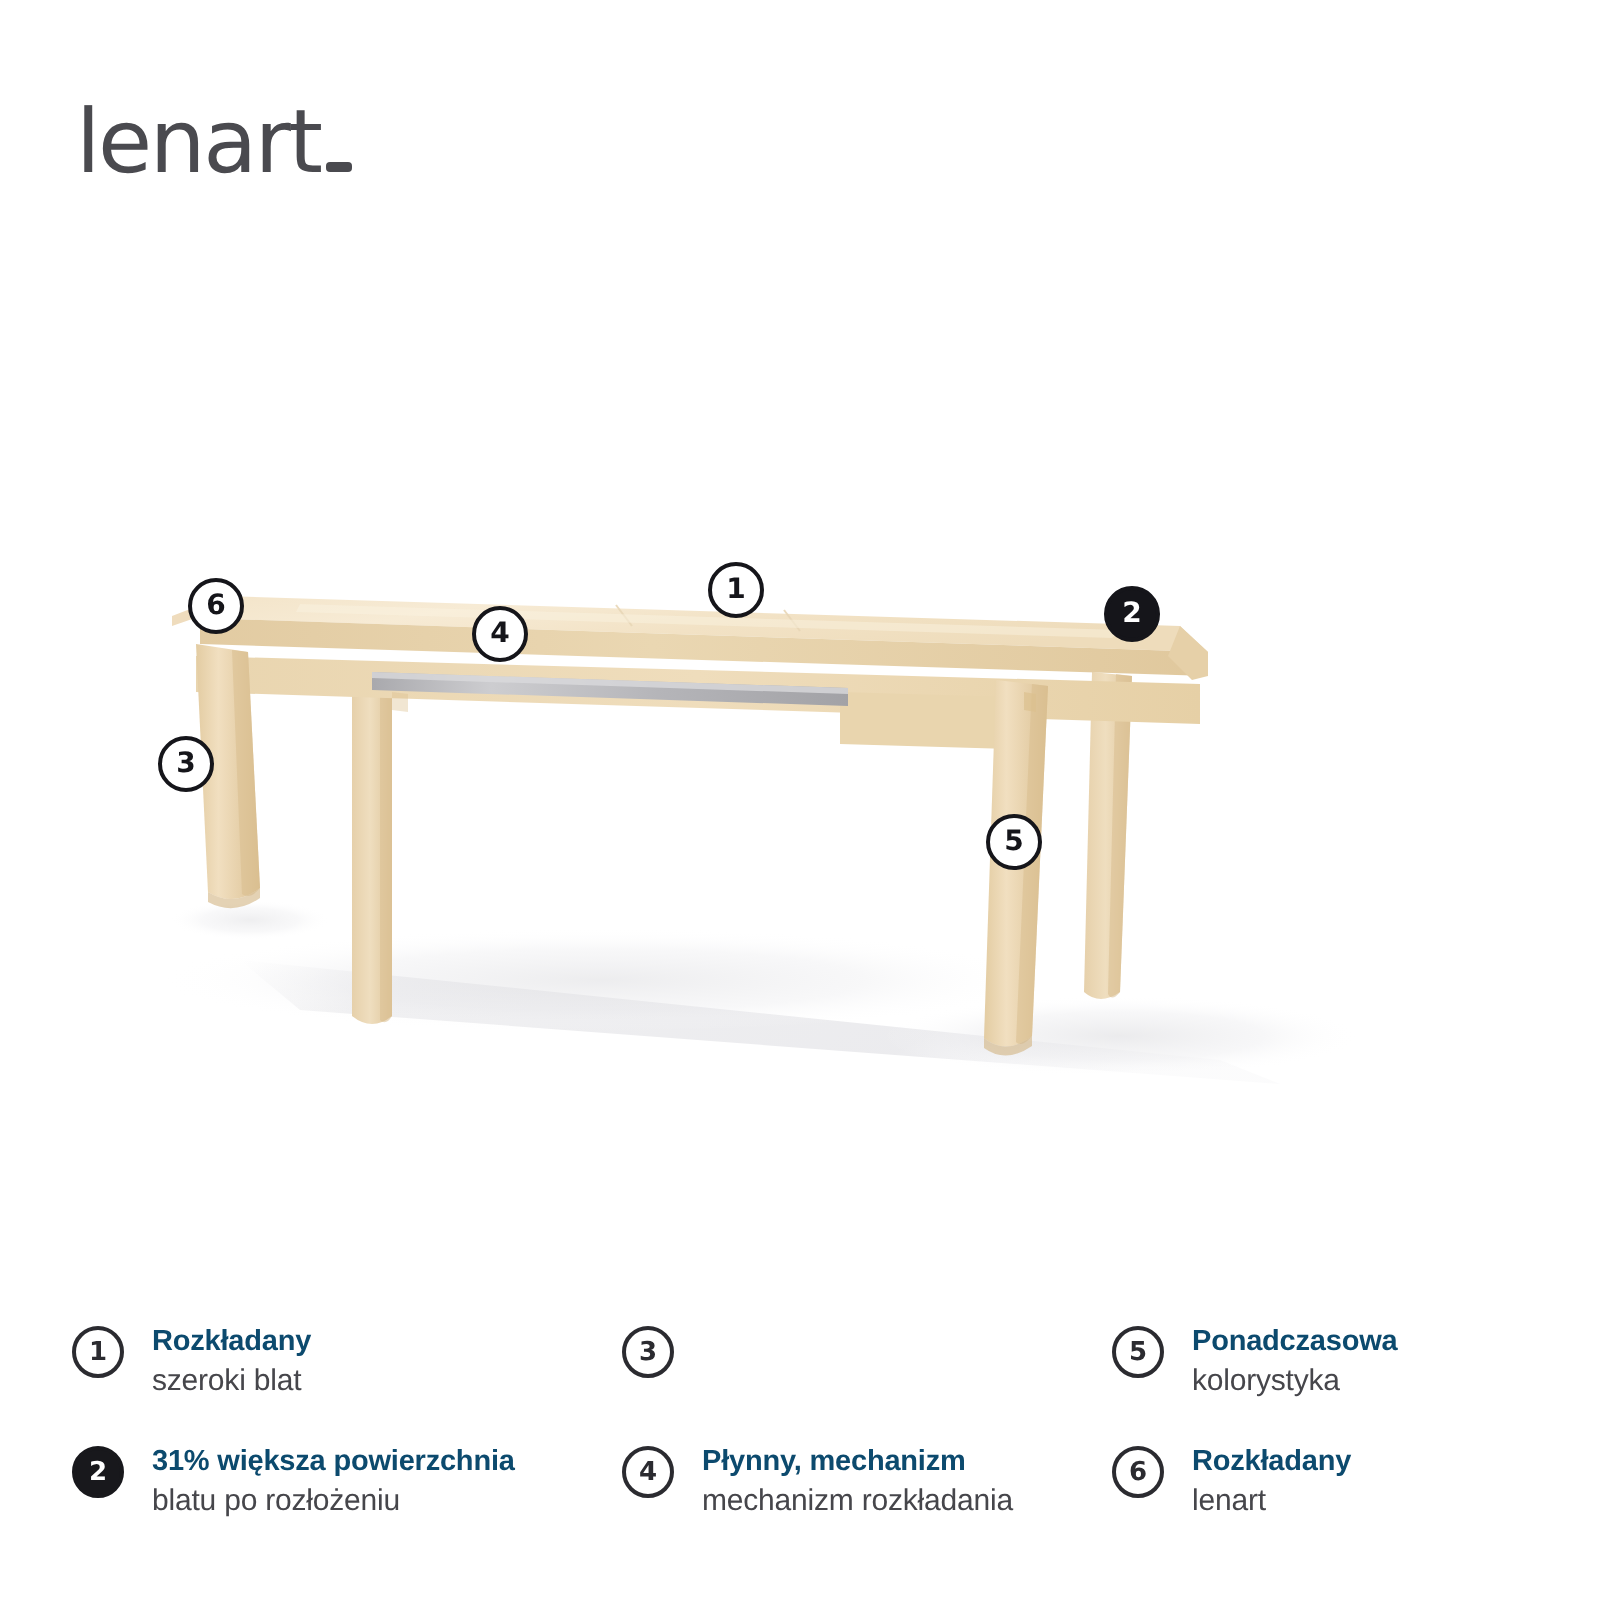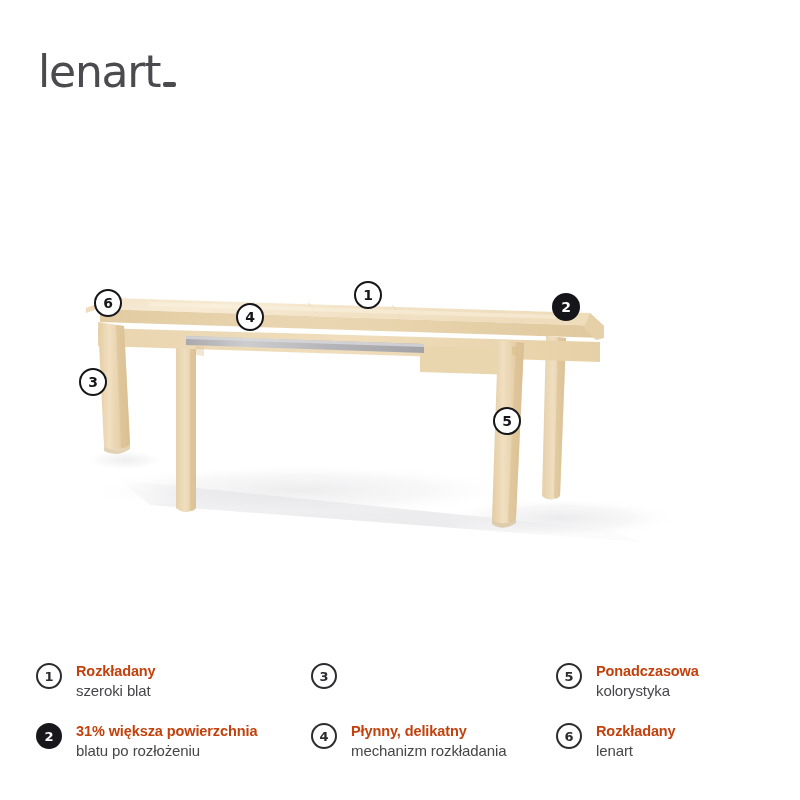--- a/index.html
+++ b/index.html
@@ -131,21 +131,21 @@
     border: 2px solid #18181c;
     color: #ffffff;
   }
   .legend-text {
     margin-left: 14px;
     padding-top: 0px;
   }
   .legend-title {
     font-size: 14.5px;
     font-weight: 700;
-    color: #c2410c;
+    color: #0c4a6e;
     line-height: 1.28;
     letter-spacing: -0.1px;
     white-space: nowrap;
   }
   .legend-sub {
     font-size: 15px;
     font-weight: 400;
     color: #46464b;
     line-height: 1.3;
     letter-spacing: -0.1px;
@@ -315,21 +315,21 @@
     <div class="legend-item row-0">
       <div class="legend-badge outline">
         <span>3</span>
       </div>
     </div>
     <div class="legend-item row-1">
       <div class="legend-badge outline">
         <span>4</span>
       </div>
       <div class="legend-text">
-        <div class="legend-title">Płynny, delikatny</div>
+        <div class="legend-title">Płynny, mechanizm</div>
         <div class="legend-sub">mechanizm rozkładania</div>
       </div>
     </div>
   </div>
 
   <div class="legend-col" id="legend-col-2">
     <div class="legend-item row-0">
       <div class="legend-badge outline">
         <span>5</span>
       </div>

